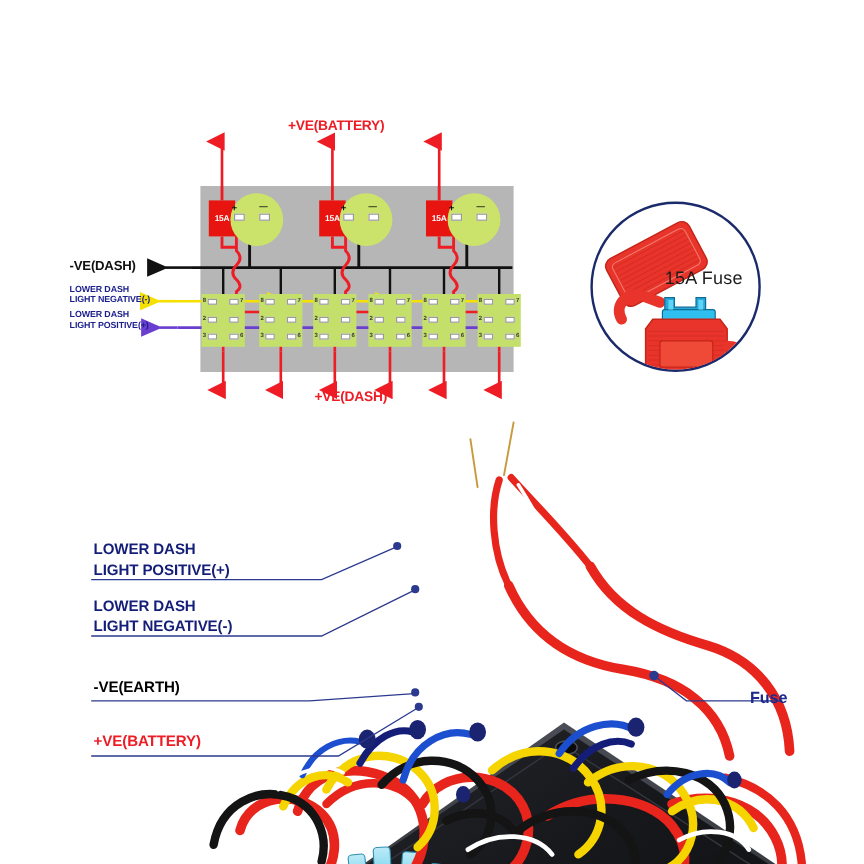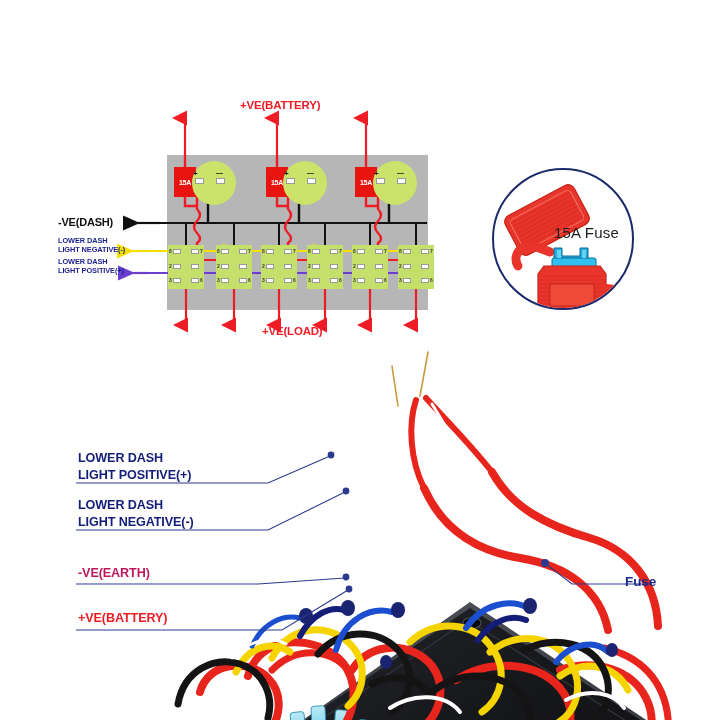--- a/index.html
+++ b/index.html
@@ -26,21 +26,21 @@
   #inset{position:absolute;}
   #inset .ring{position:absolute;inset:0;border:2px solid #1b2a6b;border-radius:50%;background:#ffffff;
                overflow:hidden;}
   .fuse-label{position:absolute;color:#1d1d1d;font-size:15px;font-weight:normal;letter-spacing:.2px;}
 
   
   #photo{position:absolute;}
   .plbl{position:absolute;font-weight:bold;font-size:12.6px;line-height:16.5px;letter-spacing:-.1px;}
   .plbl.navy{color:#141e78;}
   .plbl.red{color:#ee1c25;}
-  .plbl.blk{color:#be185d;}
+  .plbl.blk{color:#000000;}
   .plbl.fuse{color:#1d2a8c;font-size:13.5px;}
 </style>
 </head>
 <body>
 
 <div id="diagram" class="abs nosel" style="left:40px;top:85px;width:440px;height:255px;">
 
   <div class="lbl-red" style="left:200px;top:14px;">+VE(BATTERY)</div>
 
   <div class="panel-gray" style="left:127px;top:70px;width:261px;height:155px;"></div>
@@ -242,21 +242,21 @@
   <div class="lbl-navy" style="left:18px;top:152px;">
     <div>LOWER DASH</div>
     <div>LIGHT NEGATIVE(-)</div>
   </div>
 
   <div class="lbl-navy" style="left:18px;top:173px;">
     <div>LOWER DASH</div>
     <div>LIGHT POSITIVE(+)</div>
   </div>
 
-  <div class="lbl-red" style="left:222px;top:240px;">+VE(LOAD)</div>
+  <div class="lbl-red" style="left:222px;top:240px;">+VE(DASH)</div>
 </div>
 
 <div id="inset" class="abs nosel" style="left:492px;top:168px;width:142px;height:142px;">
   <div class="ring">
     <svg viewBox="0 0 142 142" style="width:142px;height:142px;display:block;">
 
       <g transform="rotate(-28 62 52)">
         <rect x="16" y="24" width="78" height="44" rx="7" fill="#e8342a" stroke="#c52418" stroke-width="1.2"></rect>
         <rect x="21" y="29" width="68" height="34" rx="4" fill="none" stroke="#f07a6d" stroke-width="0.9"></rect>
         <g opacity="0.45" stroke="#a81c12" stroke-width="0.55">

